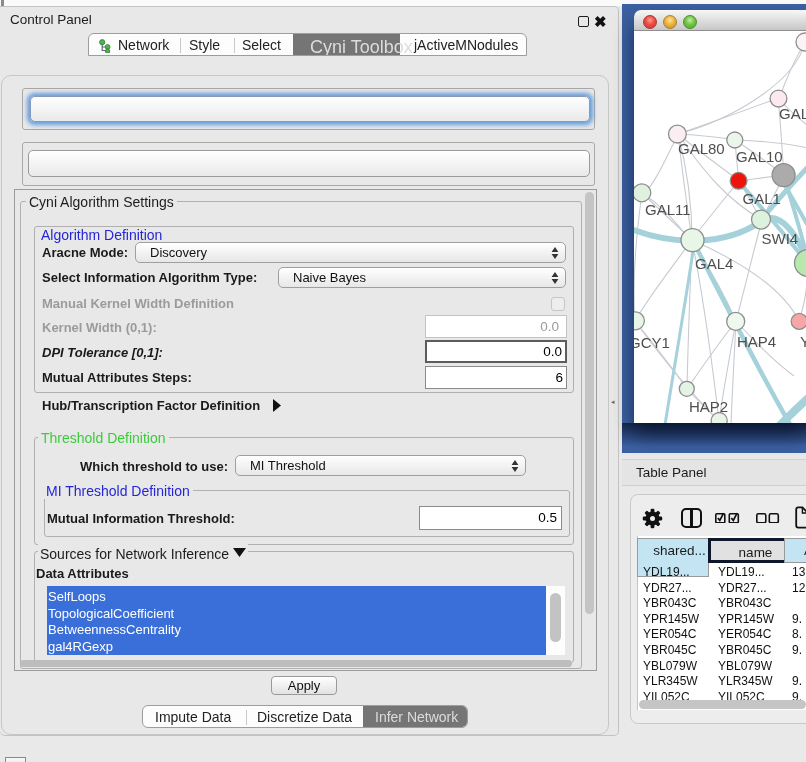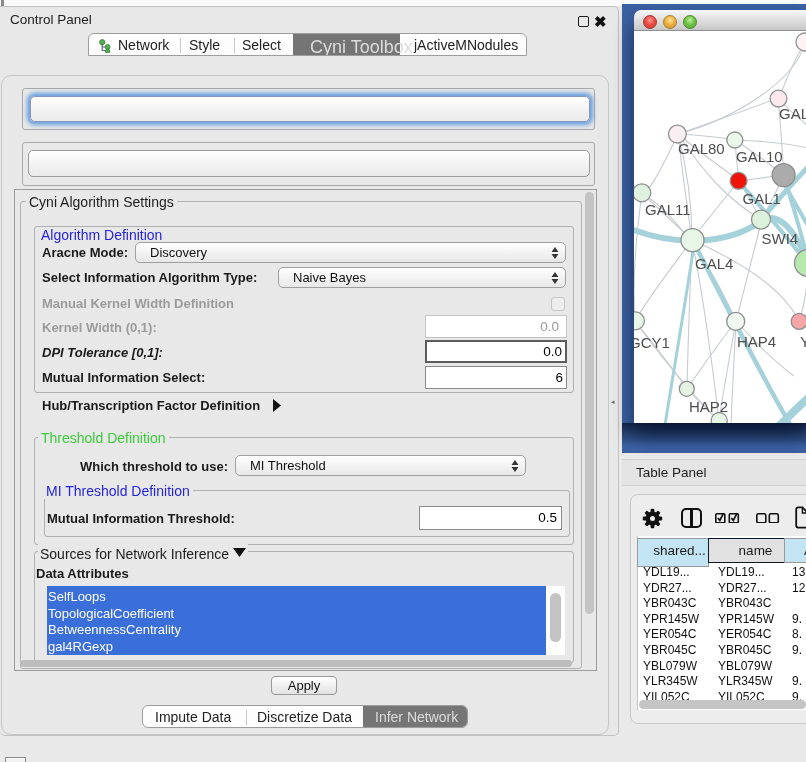--- a/index.html
+++ b/index.html
@@ -67,21 +67,21 @@
 
     <div class="abs b" style="left:42px;top:296px;font-size:13px;color:#9b9b9b;">Manual Kernel Width Definition</div>
     <div class="abs" style="left:551px;top:297px;width:12px;height:12px;background:#ededed;border:1px solid #c6c6c6;border-radius:3px;"></div>
 
     <div class="abs b" style="left:42px;top:320px;font-size:13px;color:#9b9b9b;">Kernel Width (0,1):</div>
     <div class="abs" style="left:425px;top:315px;width:142px;height:23px;background:#fff;border:1px solid #c4c4c4;box-sizing:border-box;font-size:13.5px;color:#9b9b9b;text-align:right;line-height:21px;padding-right:7px;">0.0</div>
 
     <div class="abs b" style="left:42px;top:345px;font-size:13px;color:#1a1a1a;font-style:italic;">DPI Tolerance [0,1]:</div>
     <div class="abs" style="left:425px;top:340px;width:142px;height:23px;background:#fff;border:2px solid #5c5c5c;box-sizing:border-box;font-size:13.5px;color:#000;text-align:right;line-height:19px;padding-right:3px;">0.0</div>
 
-    <div class="abs b" style="left:42px;top:370px;font-size:13px;color:#1a1a1a;">Mutual Information Select:</div>
+    <div class="abs b" style="left:42px;top:370px;font-size:13px;color:#1a1a1a;">Mutual Attributes Steps:</div>
     <div class="abs" style="left:425px;top:366px;width:142px;height:23px;background:#fff;border:1px solid #8b8b8b;box-sizing:border-box;font-size:13.5px;color:#000;text-align:right;line-height:21px;padding-right:3px;">6</div>
 
     <div class="abs b" style="left:42px;top:398px;font-size:13px;color:#1a1a1a;">Hub/Transcription Factor Definition</div>
     <svg class="abs" style="left:272px;top:399px;" width="10" height="13" viewBox="0 0 10 13">
         <path d="M1 0 L9 6.5 L1 13 Z" fill="#111"></path>
       </svg>
 
     <div class="abs" style="left:34px;top:437px;width:540px;height:108px;border:1px solid #b0b0b0;border-radius:3px;box-sizing:border-box;"></div>
     <div class="abs" style="left:38px;top:430px;background:#e8e8e8;padding:0 3px;font-size:14px;color:#3bcc3b;">Threshold Definition</div>
 
@@ -256,22 +256,22 @@
   <svg class="abs" style="left:756px;top:512px;" width="26" height="11" viewBox="0 0 26 11">
     <rect x="0.8" y="1.8" width="9" height="9" rx="1.6" fill="none" stroke="#111" stroke-width="1.6"></rect>
     <rect x="13.3" y="1.8" width="9" height="9" rx="1.6" fill="none" stroke="#111" stroke-width="1.6"></rect>
   </svg>
   <svg class="abs" style="left:795px;top:506px;" width="12" height="23" viewBox="0 0 12 23">
     <path d="M1.2 3.4 Q1.2 1.4 3.2 1.4 L7.4 1.4 L13 7 L13 19.6 Q13 21.6 11 21.6 L3.2 21.6 Q1.2 21.6 1.2 19.6 Z" fill="none" stroke="#111" stroke-width="1.8"></path>
     <path d="M7.4 1.4 L7.4 7 L13 7" fill="none" stroke="#111" stroke-width="1.4"></path>
   </svg>
 
   <div class="abs" style="left:637px;top:536px;width:169px;height:174px;background:#fff;border-left:1px solid #c4c4c4;box-sizing:border-box;"></div>
-  <div class="abs" style="left:637px;top:538px;width:72px;height:29px;background:#c3e4f3;border:1px solid #9a9a9a;box-sizing:border-box;text-align:center;font-size:13.5px;color:#1a1a1a;line-height:23px;padding-left:13px;">shared...</div>
-  <div class="abs" style="left:708px;top:538px;width:80px;height:25px;background:#e1e1e1;border:1px solid #0f172a;box-sizing:border-box;text-align:center;font-size:13.5px;color:#1a1a1a;line-height:23px;padding-left:15px;">name</div>
+  <div class="abs" style="left:637px;top:538px;width:72px;height:39px;background:#c3e4f3;border:1px solid #9a9a9a;box-sizing:border-box;text-align:center;font-size:13.5px;color:#1a1a1a;line-height:23px;padding-left:13px;">shared...</div>
+  <div class="abs" style="left:708px;top:538px;width:80px;height:25px;background:#e1e1e1;border:3px solid #0f172a;box-sizing:border-box;text-align:center;font-size:13.5px;color:#1a1a1a;line-height:23px;padding-left:15px;">name</div>
   <div class="abs" style="left:784px;top:538px;width:22px;height:25px;background:#c3e4f3;border:1px solid #9a9a9a;border-right:none;box-sizing:border-box;font-size:13.5px;color:#1a1a1a;line-height:23px;padding-left:19px;">A</div>
 
   <div class="abs" style="left:643px;top:565px;font-size:12px;color:#111;line-height:15.6px;">YDL19...<br>YDR27...<br>YBR043C<br>YPR145W<br>YER054C<br>YBR045C<br>YBL079W<br>YLR345W<br>YIL052C</div>
   <div class="abs" style="left:718px;top:565px;font-size:12px;color:#111;line-height:15.6px;">YDL19...<br>YDR27...<br>YBR043C<br>YPR145W<br>YER054C<br>YBR045C<br>YBL079W<br>YLR345W<br>YIL052C</div>
   <div class="abs" style="left:792px;top:565px;font-size:12px;color:#111;line-height:15.6px;">13<br>12<br>&nbsp;<br>9.<br>8.<br>9.<br>&nbsp;<br>9.<br>9.</div>
 
   <div class="abs" style="left:639px;top:700px;width:167px;height:9px;background:#c5c5c5;border-radius:5px;"></div>
 
   <div class="abs" style="left:5px;top:757px;width:19px;height:10px;background:linear-gradient(#f8f8f8,#e0e0e0);border:1.5px solid #8a8a8a;"></div>
 

